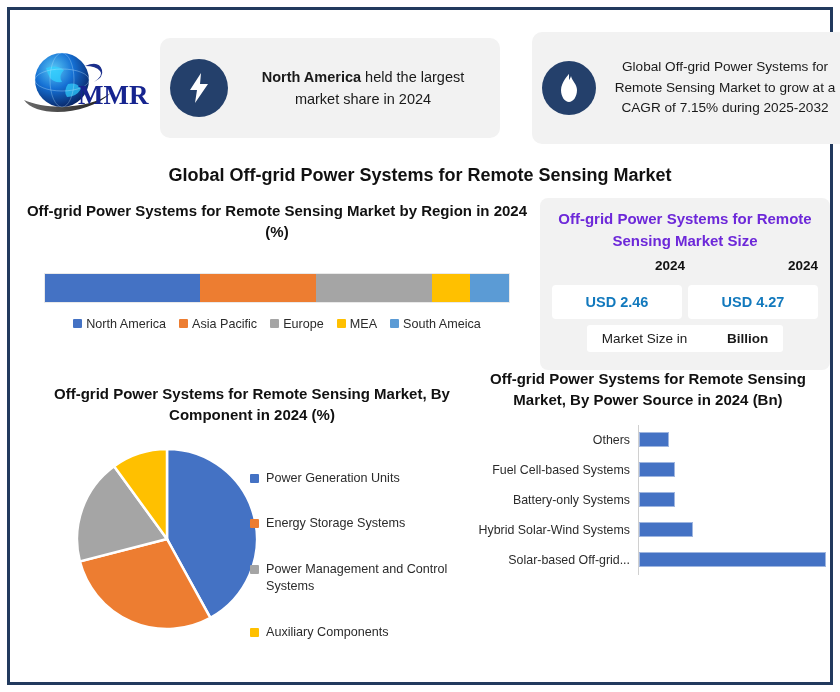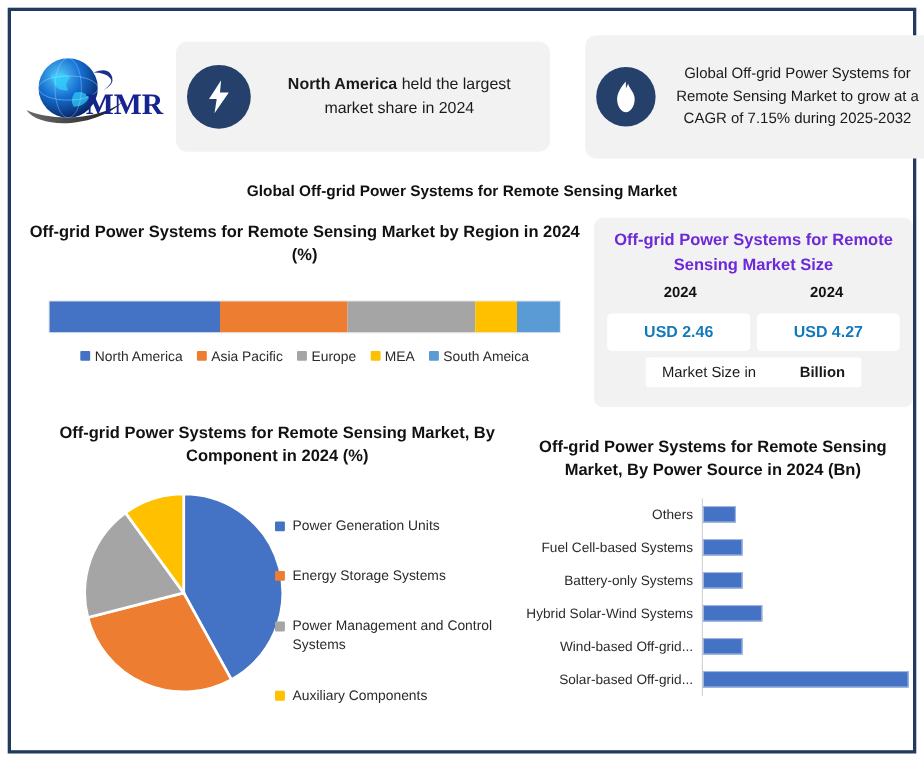--- a/index.html
+++ b/index.html
@@ -60,21 +60,21 @@
     line-height:1.55;
     color:#1a1a1a;
   }
   #card-cagr .head-text{font-size:13.6px;line-height:1.5;}
   .head-text b{font-weight:bold;}
 
   
   #main-title{
     position:absolute;left:0;top:165px;width:840px;
     text-align:center;
-    font-size:14px;font-weight:bold;color:#111;
+    font-size:18px;font-weight:bold;color:#111;
   }
 
   
   #region-block{position:absolute;left:22px;top:200px;width:510px;}
   .block-title{
     text-align:center;font-weight:bold;color:#111;
     font-size:15px;line-height:1.42;
   }
   #region-bar{
     position:relative;
@@ -98,21 +98,21 @@
     position:absolute;left:540px;top:198px;width:290px;height:172px;
     background:#f2f2f2;border-radius:8px;
     box-sizing:border-box;padding:10px 12px 0 12px;
   }
   #size-title{
     text-align:center;font-weight:bold;font-size:15px;line-height:1.45;color:#6d28d9;
   }
   #size-years{
     display:flex;margin-top:6px;
   }
-  #size-years div{flex:1;text-align:center;font-weight:bold;font-size:13.5px;color:#111;}
+  #size-years div{flex:1;text-align:right;font-weight:bold;font-size:13.5px;color:#111;}
   #size-vals{display:flex;margin-top:12px;gap:6px;}
   .size-val{
     flex:1;background:#ffffff;border-radius:4px;
     text-align:center;padding:9px 0;
     font-weight:bold;font-size:14.5px;color:#1279bd;
   }
   #size-foot{
     margin:6px auto 0 auto;width:196px;
     background:#ffffff;border-radius:3px;
     text-align:center;padding:6px 0;
@@ -126,21 +126,21 @@
   #pie-svg{position:absolute;left:50px;top:4px;}
   #pie-legend{
     position:absolute;left:228px;top:0;width:230px;
     font-size:12.6px;color:#2b2b2b;
   }
   #pie-legend .li{display:flex;align-items:flex-start;gap:7px;margin-bottom:18px;margin-top:28px;}
   #pie-legend .li .sw{margin-top:4px;flex:0 0 auto;}
   #pie-legend .li span.lbl{line-height:1.4;}
 
   
-  #bar-block{position:absolute;left:470px;top:396px;width:356px;}
+  #bar-block{position:absolute;left:470px;top:368px;width:356px;}
   #bar-chart{position:relative;margin-top:14px;height:190px;}
   .bar-row{
     display:flex;align-items:center;height:30px;
   }
   .bar-label{
     width:160px;text-align:right;padding-right:8px;
     font-size:12.4px;color:#2b2b2b;white-space:nowrap;overflow:hidden;
   }
   .bar-track{
     position:relative;flex:1;height:100%;
@@ -302,26 +302,20 @@
             <div class="bar-fill" style="width: 19%; background: rgb(68, 114, 196);"></div>
           </div>
         </div>
         <div class="bar-row">
           <div class="bar-label">Hybrid Solar-Wind Systems</div>
           <div class="bar-track">
             <div class="bar-fill" style="width: 29%; background: rgb(68, 114, 196);"></div>
           </div>
         </div>
         <div class="bar-row">
-          <div class="bar-label">Wind-based Off-grid...</div>
-          <div class="bar-track">
-            <div class="bar-fill" style="width: 19%; background: rgb(68, 114, 196);"></div>
-          </div>
-        </div>
-        <div class="bar-row">
           <div class="bar-label">Solar-based Off-grid...</div>
           <div class="bar-track">
             <div class="bar-fill" style="width: 100%; background: rgb(68, 114, 196);"></div>
           </div>
         </div>
       </div>
   </div>
 </div>
 
 </body></html>

